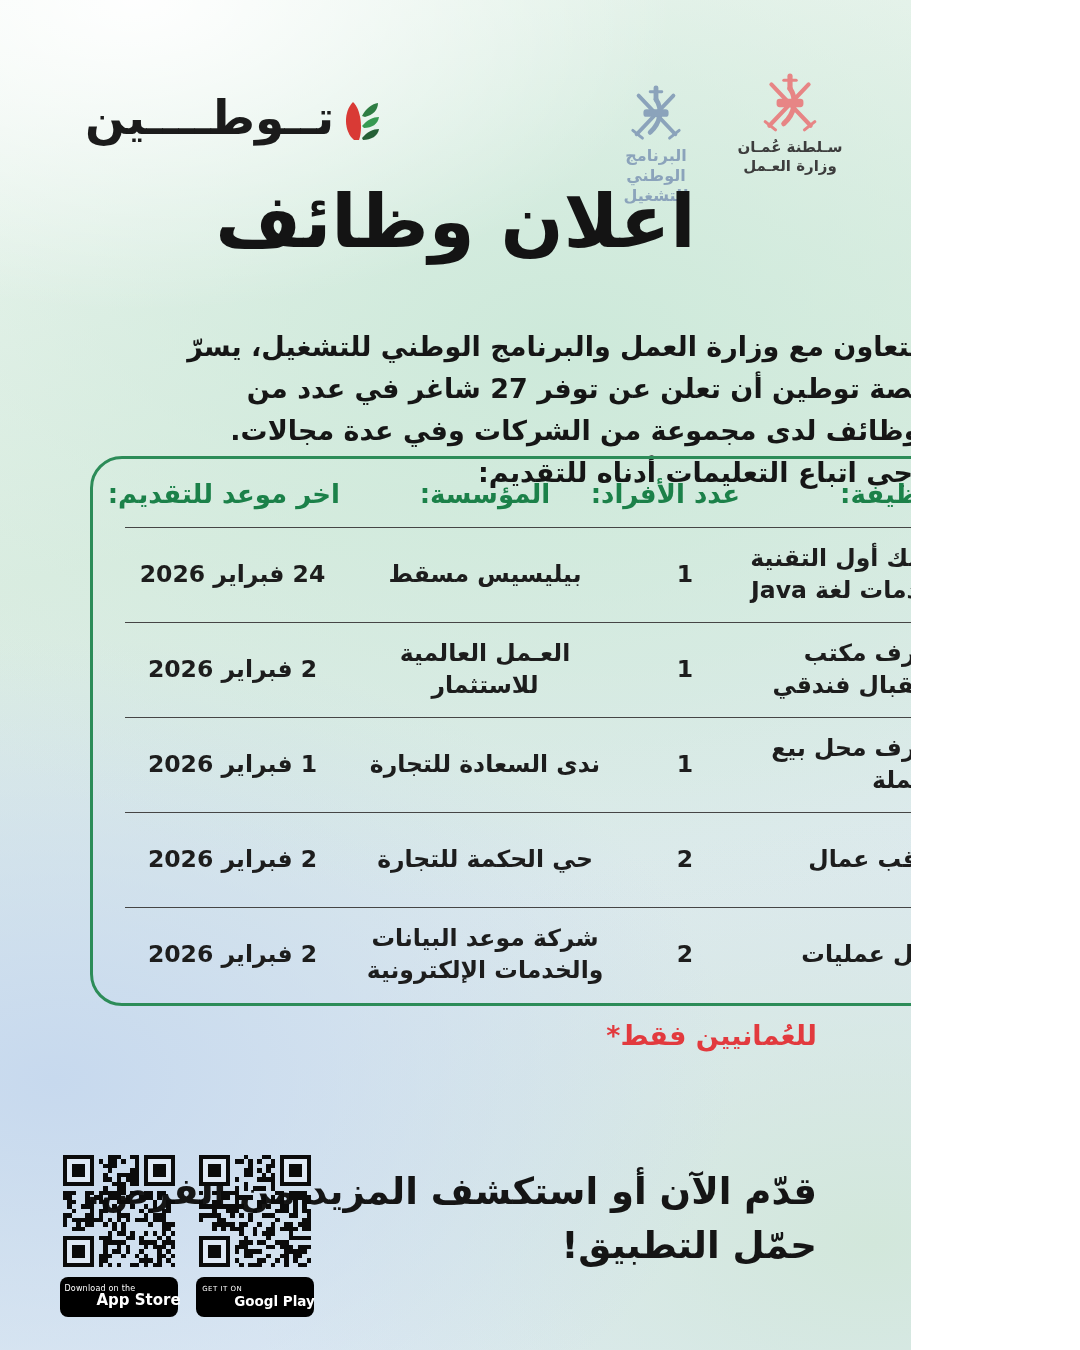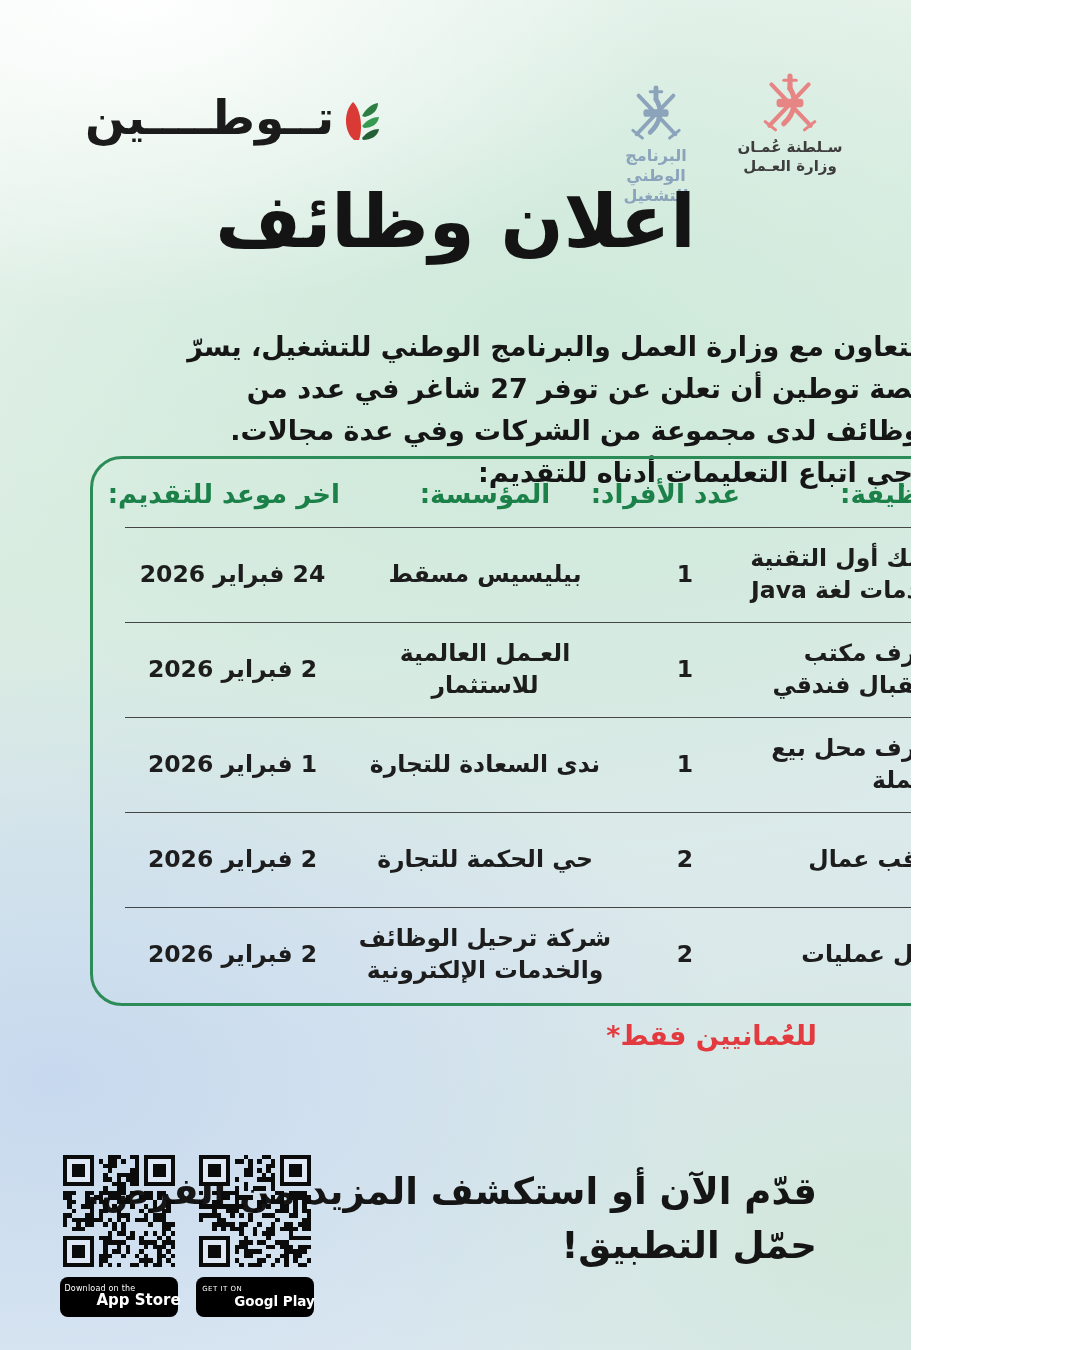--- a/index.html
+++ b/index.html
@@ -146,21 +146,21 @@
     </div>
     <div class="t-row">
       <div class="c col-job">مراقب عمال</div>
       <div class="c col-count">2</div>
       <div class="c col-org">حي الحكمة للتجارة</div>
       <div class="c col-date">2 فبراير 2026</div>
     </div>
     <div class="t-row">
       <div class="c col-job">محلل عمليات</div>
       <div class="c col-count">2</div>
-      <div class="c col-org">شركة ترحيل الوظائف والخدمات الإلكترونية</div>
+      <div class="c col-org">شركة موعد البيانات والخدمات الإلكترونية</div>
       <div class="c col-date">2 فبراير 2026</div>
     </div>
   </div>
 
   <div class="note">للعُمانيين فقط*</div>
 
   <div class="cta">
     <div class="cta-line1">قدّم الآن أو استكشف المزيد من الفرص.</div>
     <div class="cta-line2">حمّل التطبيق!</div>
   </div>

